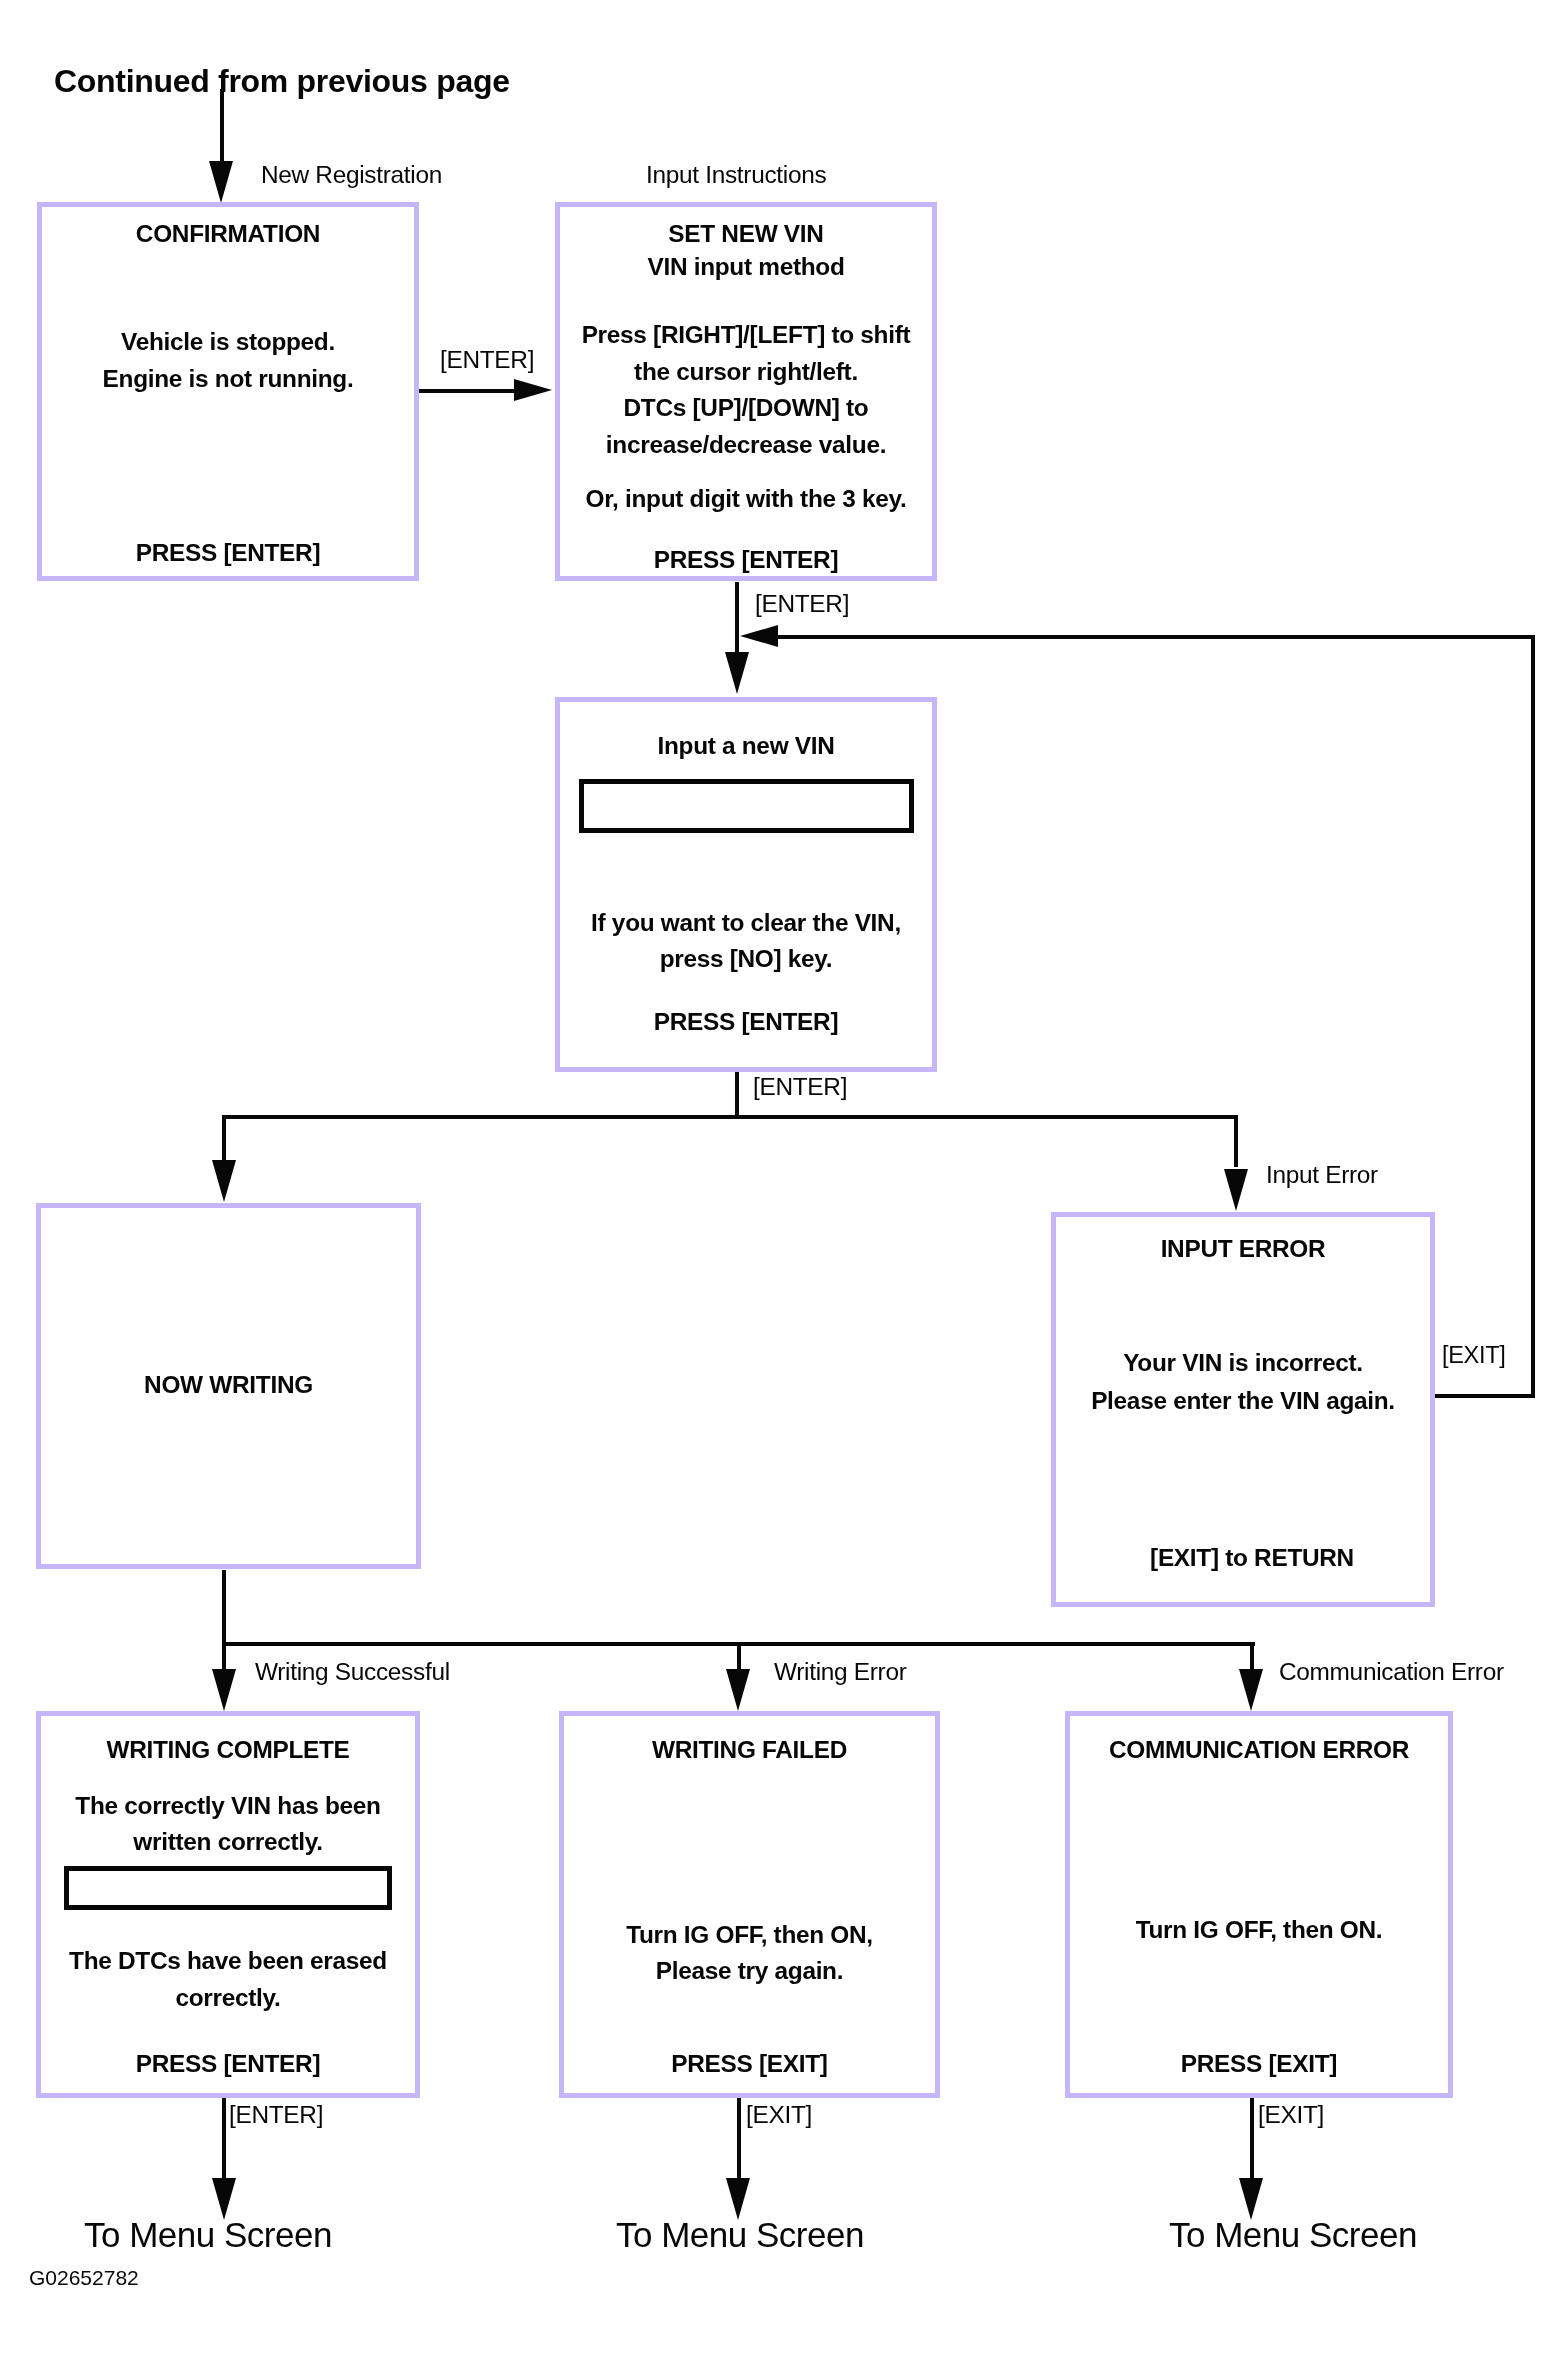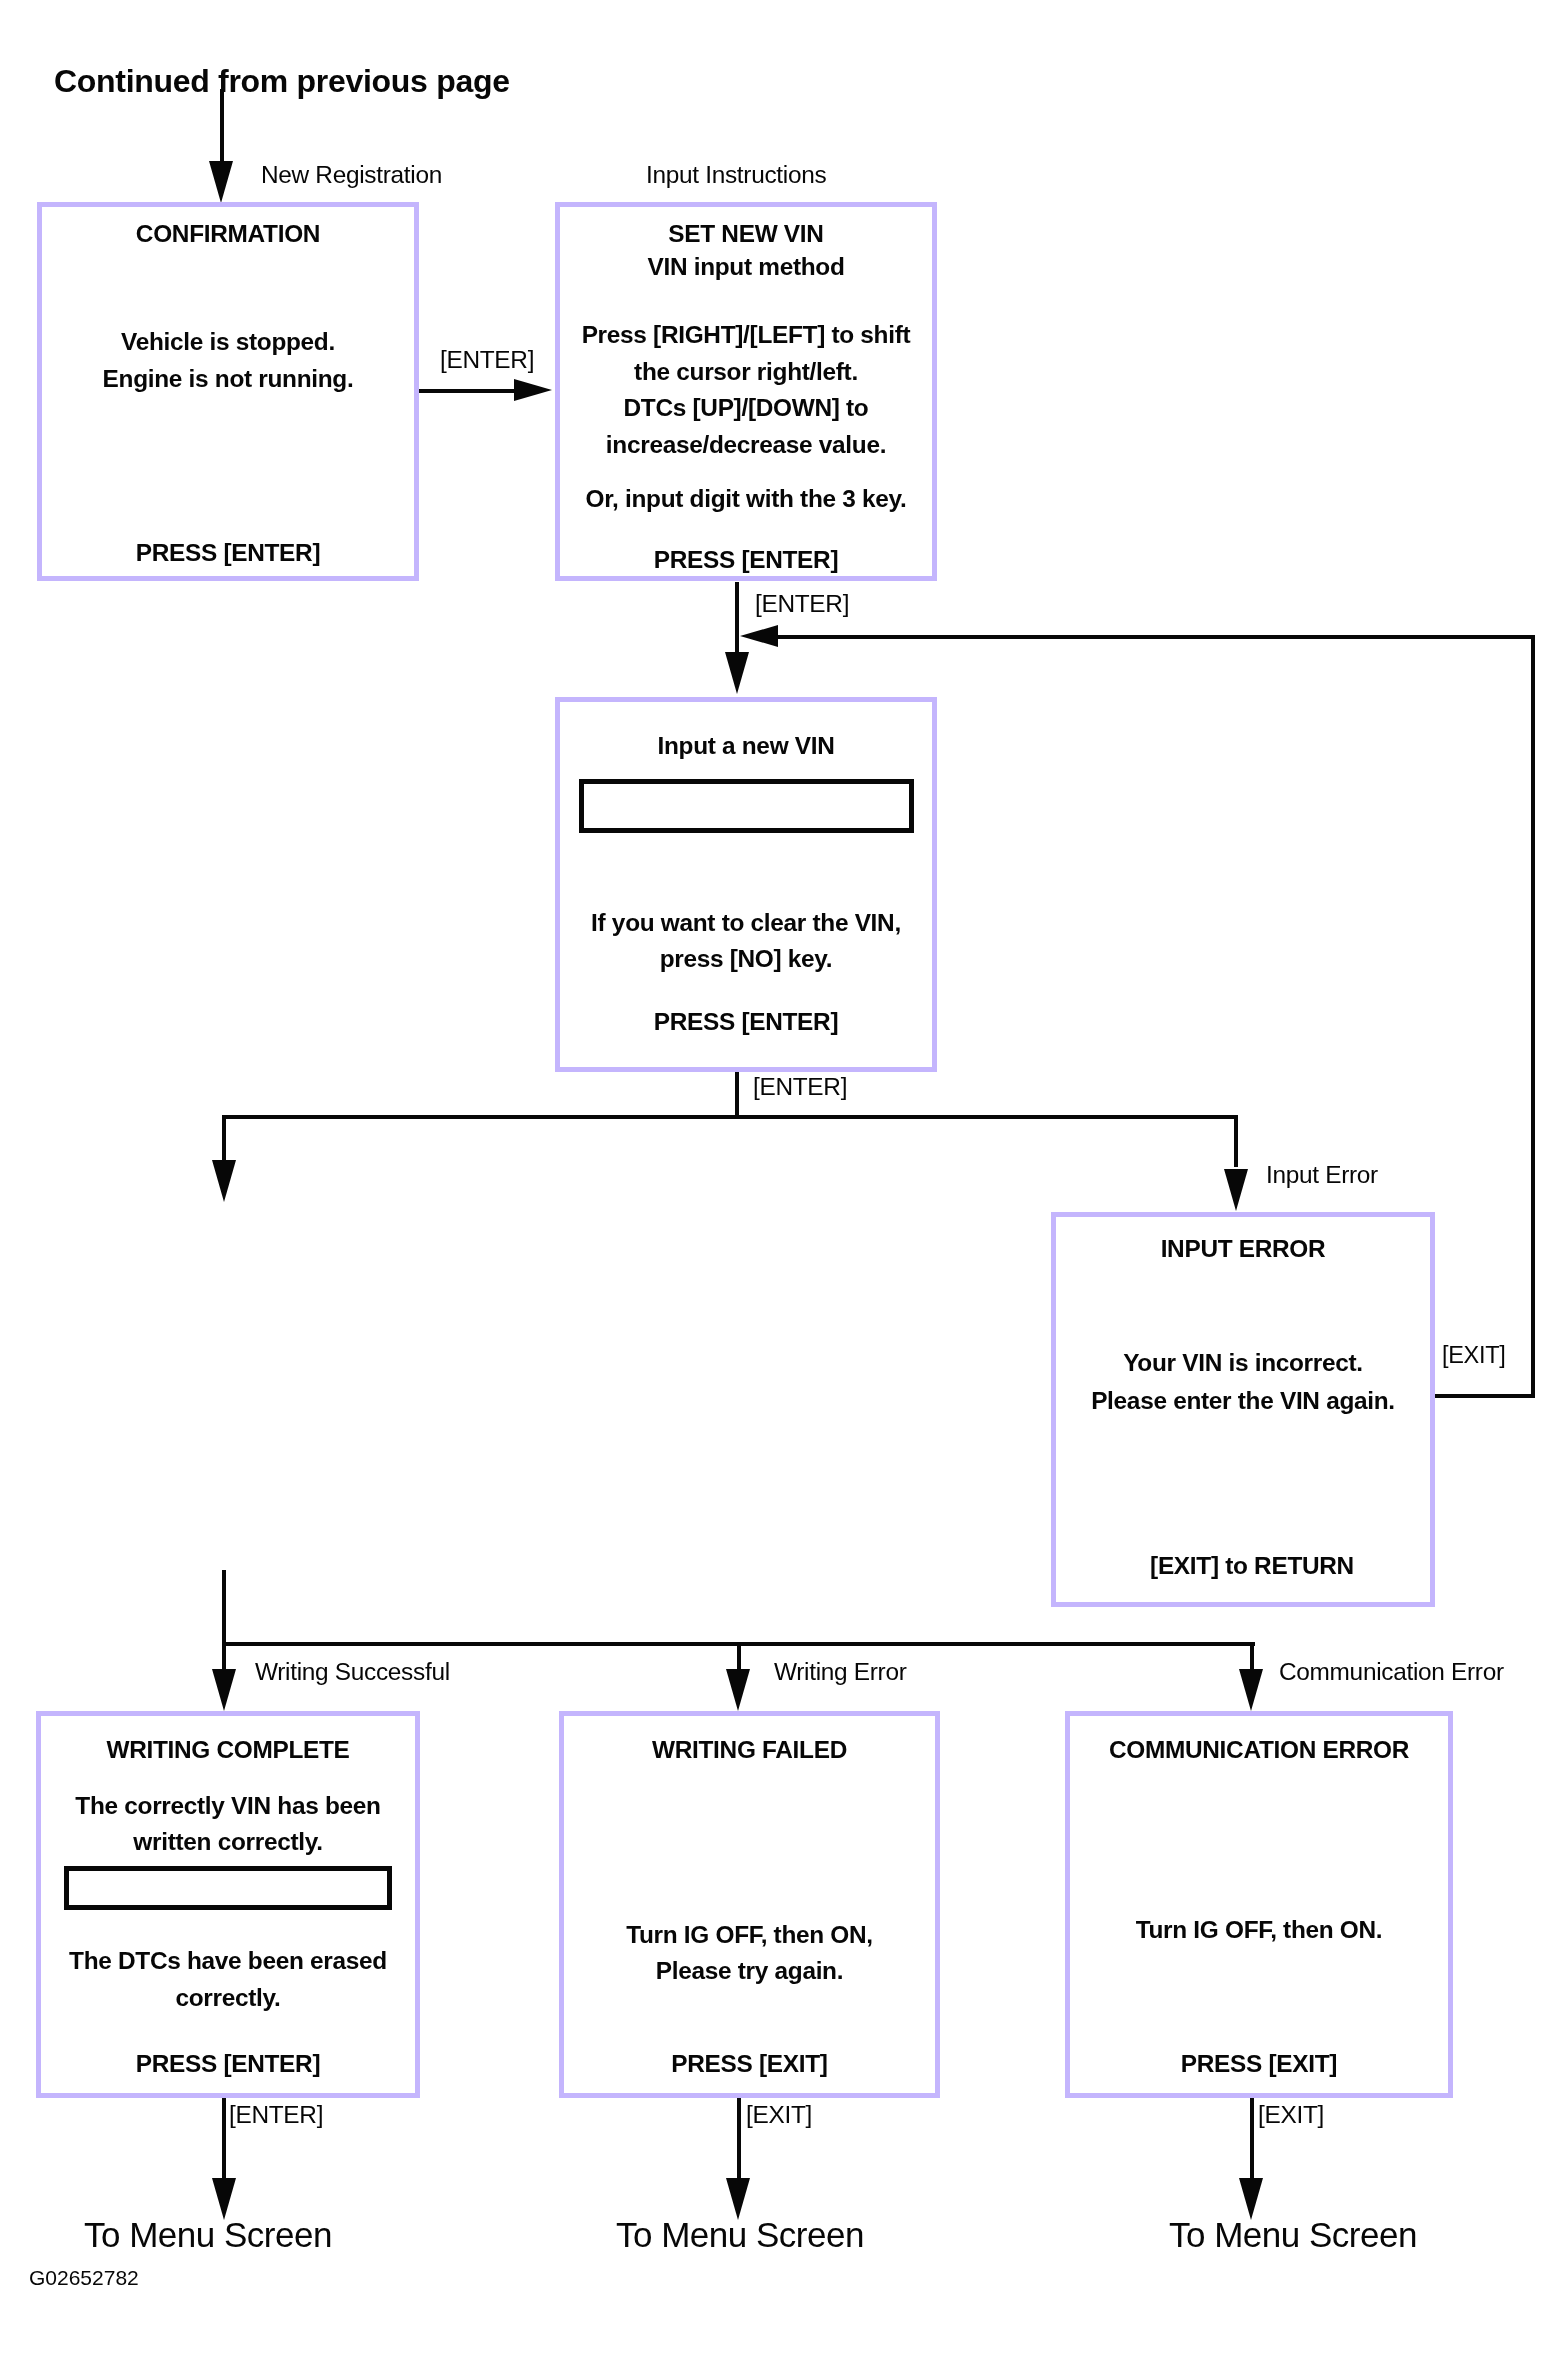--- a/index.html
+++ b/index.html
@@ -104,26 +104,29 @@
 
   <div class="vline" style="left:735px;top:1072px;width:4.4px;height:47px;"></div>
   <div class="lbl" style="left:753px;top:1074px;">[ENTER]</div>
   <div class="hline" style="left:222px;top:1115px;width:1015px;height:4.4px;"></div>
   <div class="vline" style="left:222px;top:1115px;width:4.4px;height:47px;"></div>
   <div class="ah ah-down" style="left:212px;top:1160px;"></div>
   <div class="vline" style="left:1234px;top:1115px;width:4.4px;height:52px;"></div>
   <div class="ah ah-down" style="left:1224px;top:1169px;"></div>
   <div class="lbl" style="left:1266px;top:1162px;">Input Error</div>
 
+  <div class="box" style="left:36px;top:1203px;width:385px;height:366px;">
+    <div class="bt" style="top:164px;">NOW WRITING</div>
+  </div>
 
   <div class="box" style="left:1051px;top:1212px;width:384px;height:395px;">
     <div class="bt" style="top:19px;">INPUT ERROR</div>
     <div class="bt" style="top:133px;">Your VIN is incorrect.</div>
     <div class="bt" style="top:171px;">Please enter the VIN again.</div>
-    <div class="bt" style="top:336px;margin-left:18px;">[EXIT] to RETURN</div>
+    <div class="bt" style="top:328px;margin-left:18px;">[EXIT] to RETURN</div>
   </div>
 
   <div class="vline" style="left:222px;top:1570px;width:4.4px;height:77px;"></div>
   <div class="hline" style="left:222px;top:1642px;width:1033px;height:4.4px;"></div>
 
   <div class="vline" style="left:222px;top:1642px;width:4.4px;height:30.5px;"></div>
   <div class="ah ah-down" style="left:212px;top:1669px;"></div>
   <div class="lbl" style="left:255px;top:1659px;">Writing Successful</div>
 
   <div class="vline" style="left:737px;top:1642px;width:4.4px;height:30.5px;"></div>

